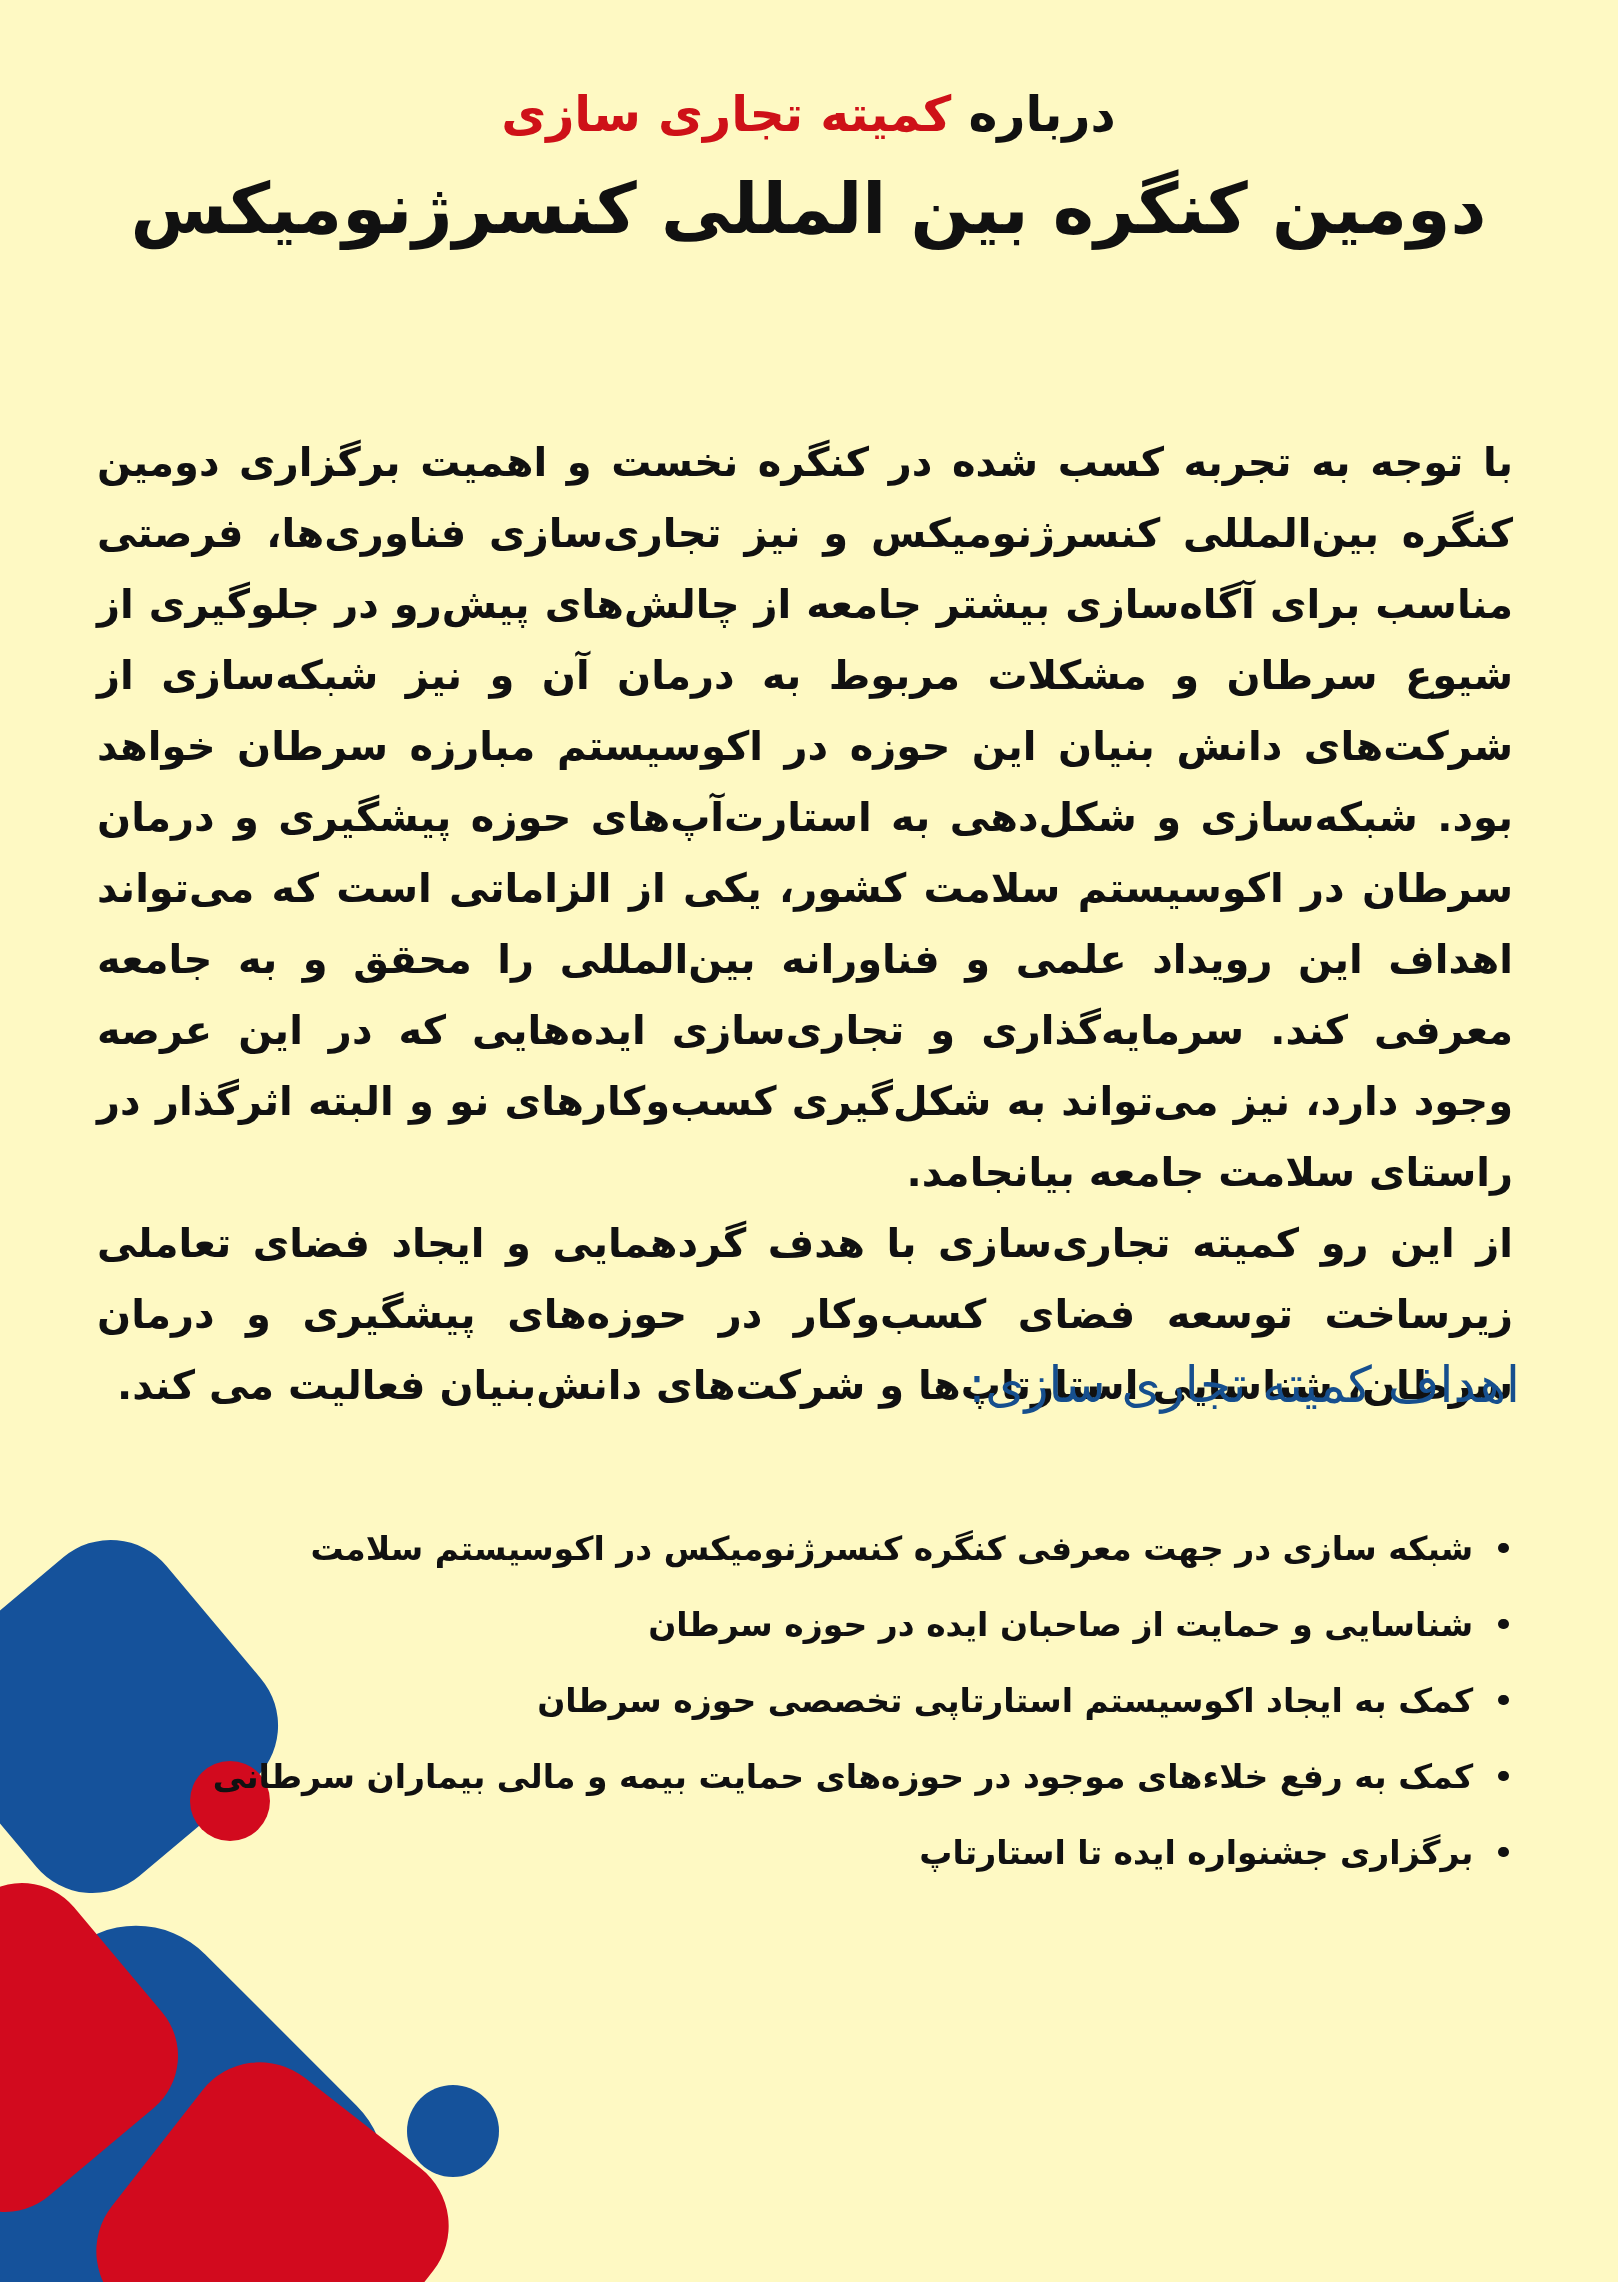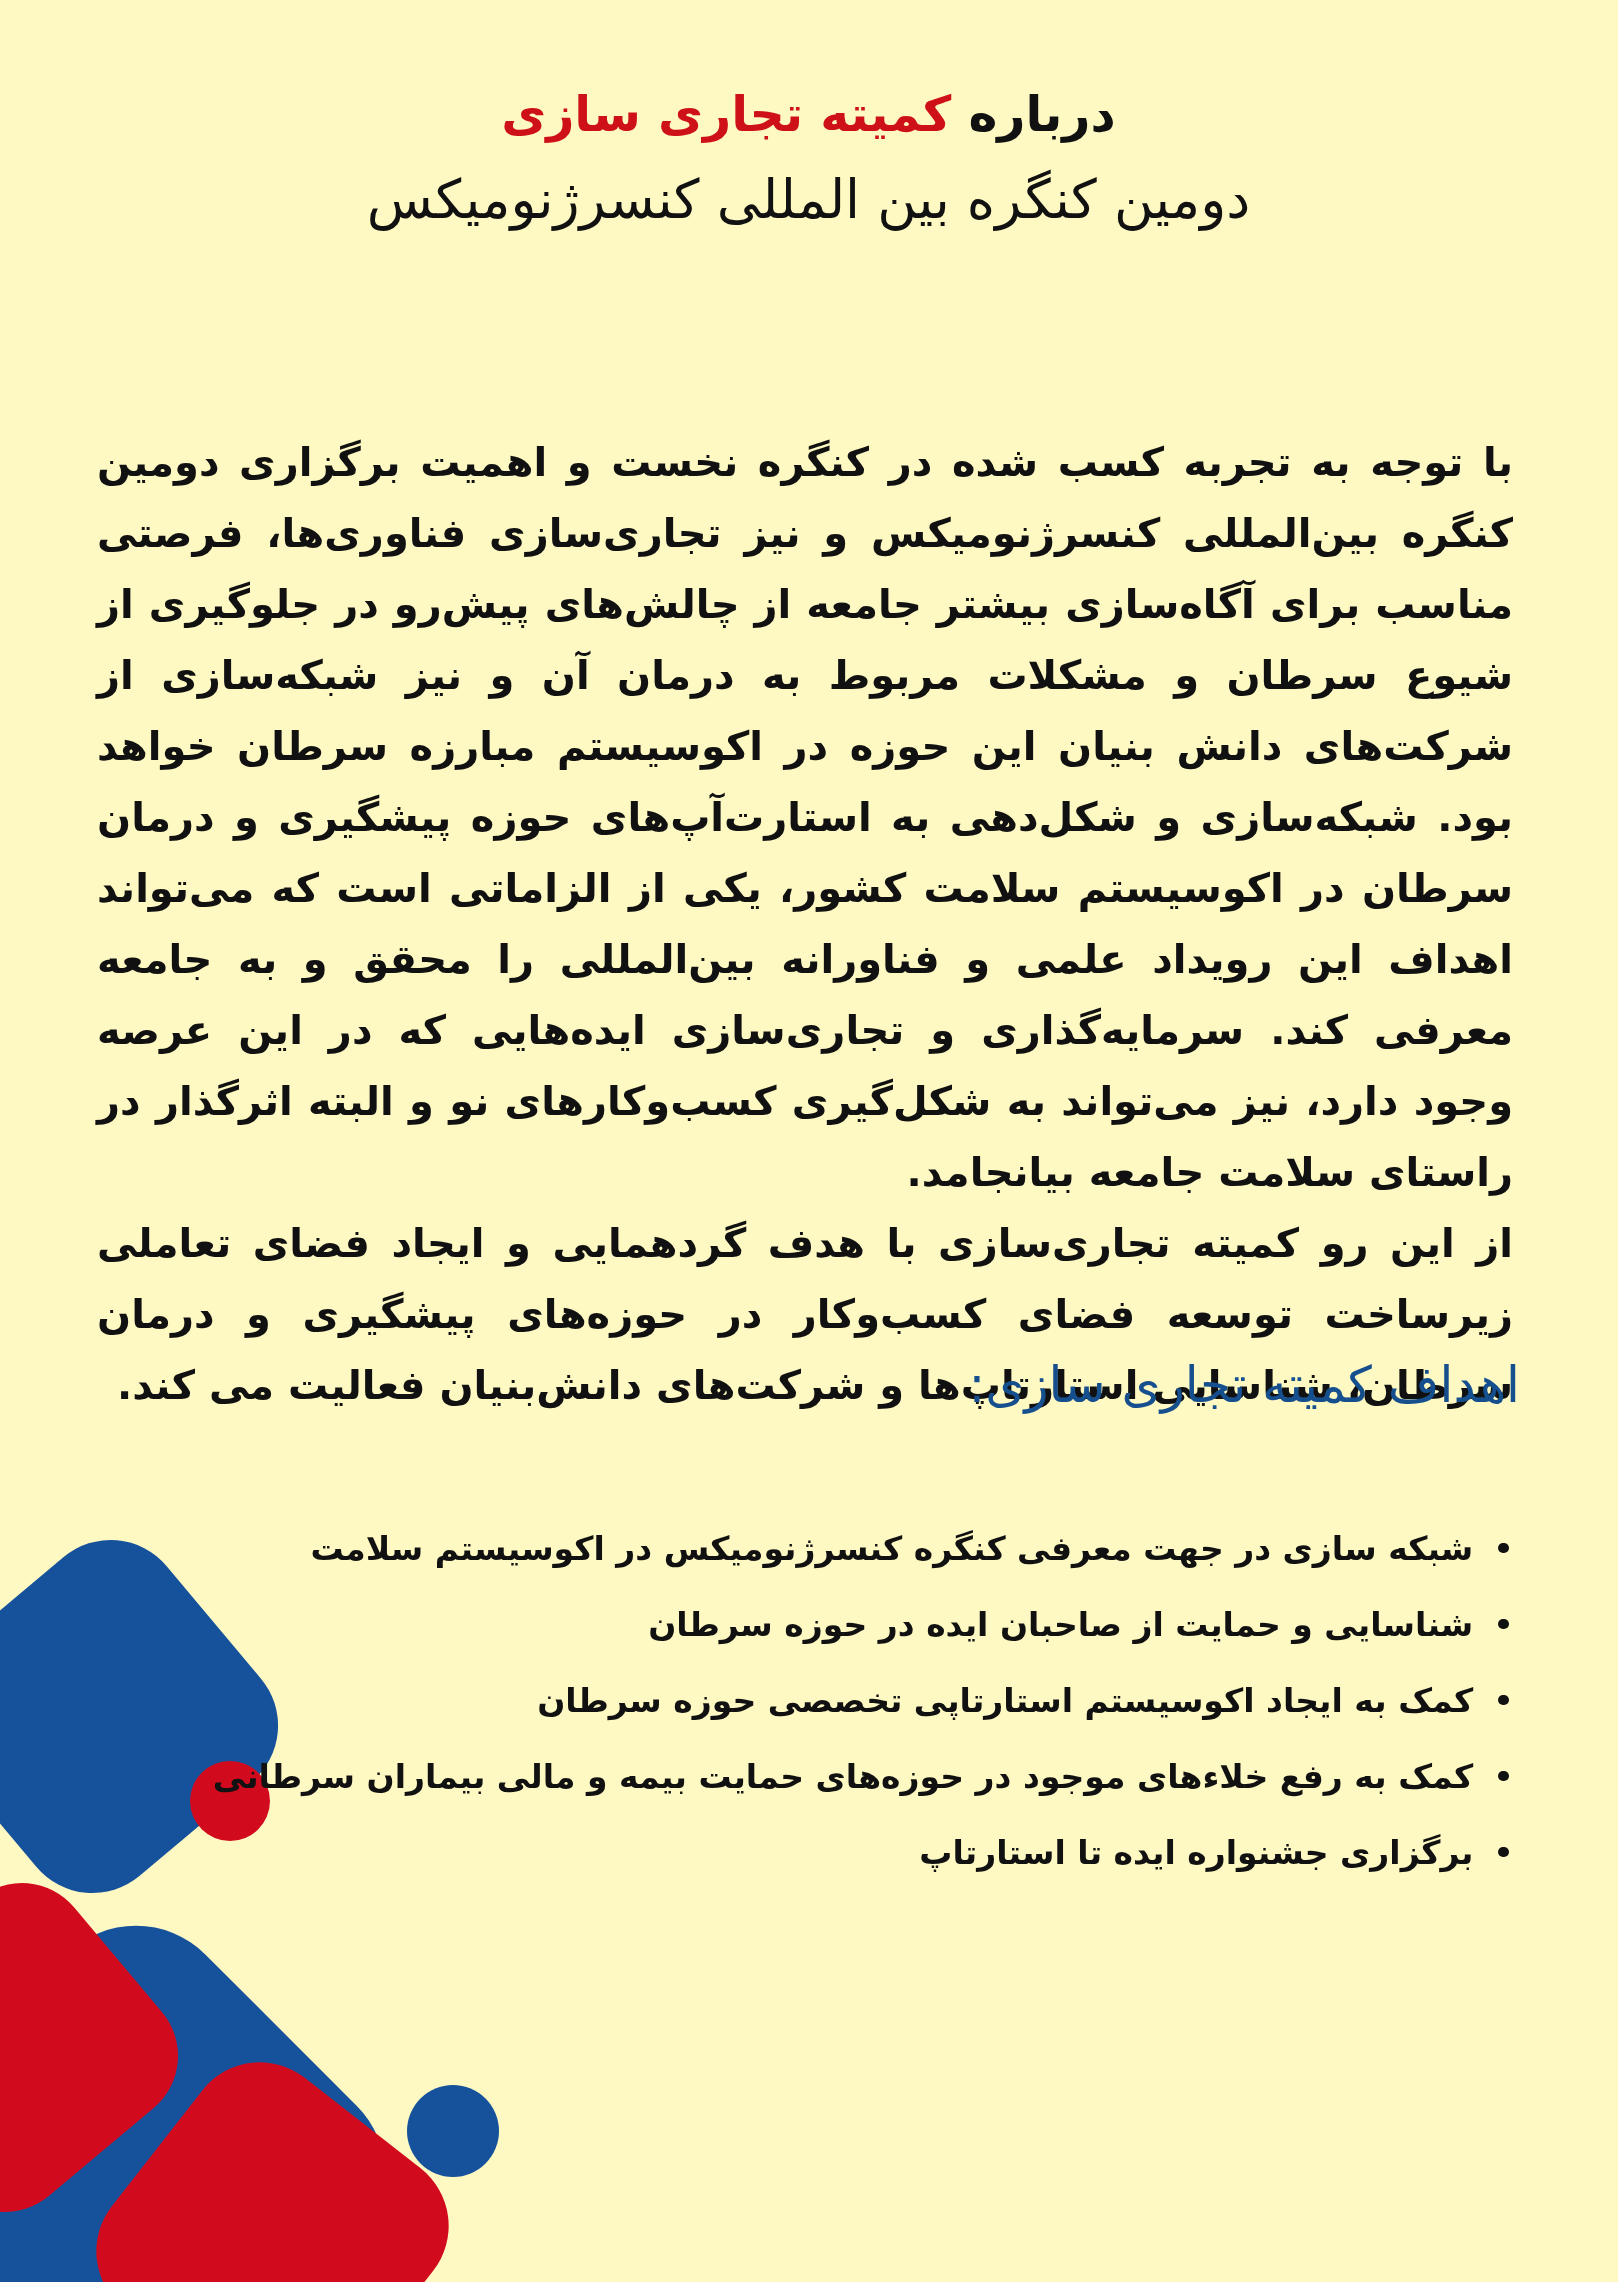--- a/index.html
+++ b/index.html
@@ -28,22 +28,22 @@
     font-size:49px;
     font-weight:bold;
     color:var(--text-color);
     z-index:10;
   }
   .title-line1 .hl{color:var(--accent-red);}
   .title-line2{
     position:absolute;
     top:168px; right:0; left:0;
     text-align:center;
-    font-size:54px;
-    font-weight:normal;
+    font-size:70px;
+    font-weight:bold;
     color:var(--text-color);
     z-index:10;
   }
   
   .body-text{
     position:absolute;
     top:427px;
     right:105px;
     width:1416px;
     font-size:40px;

